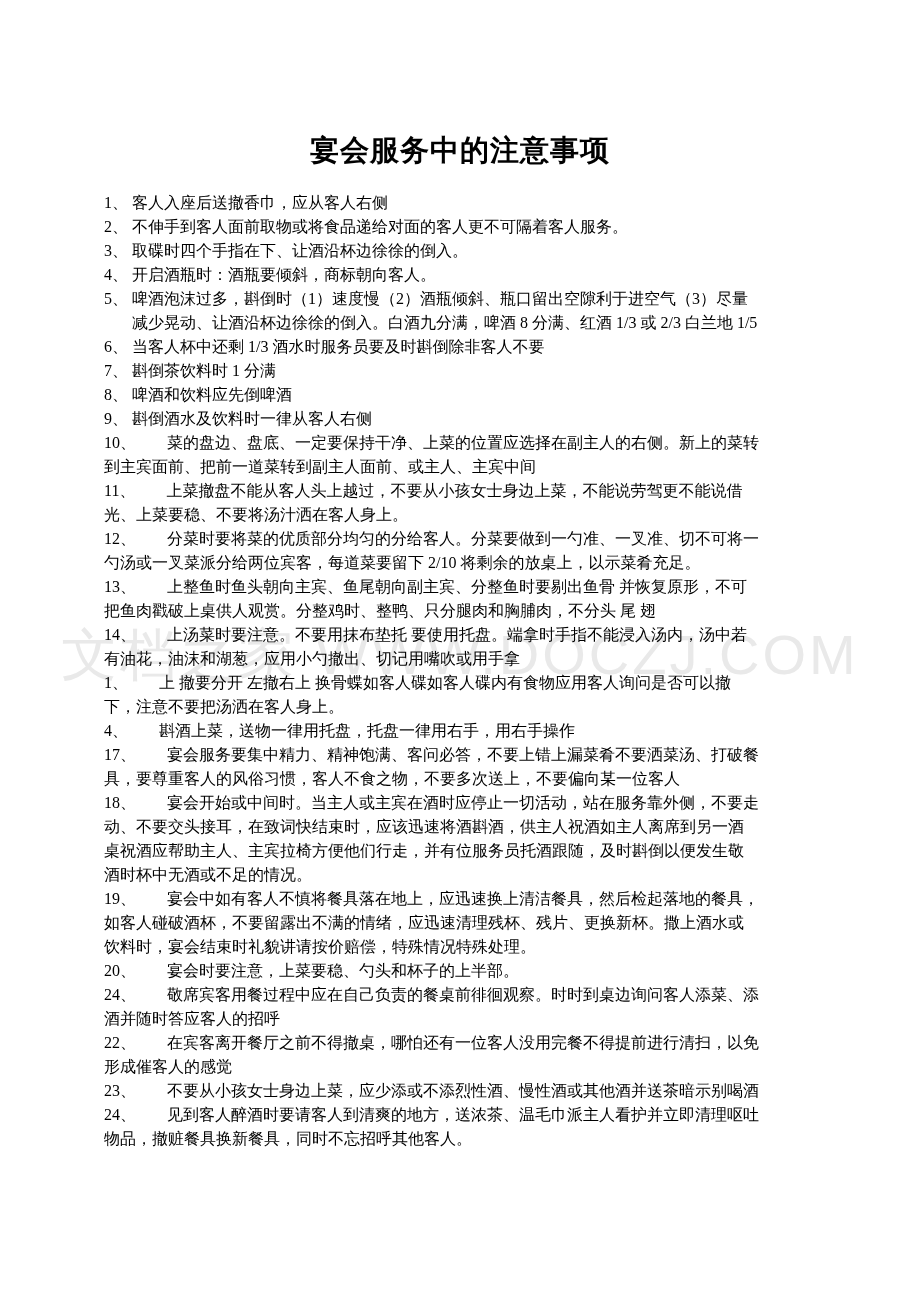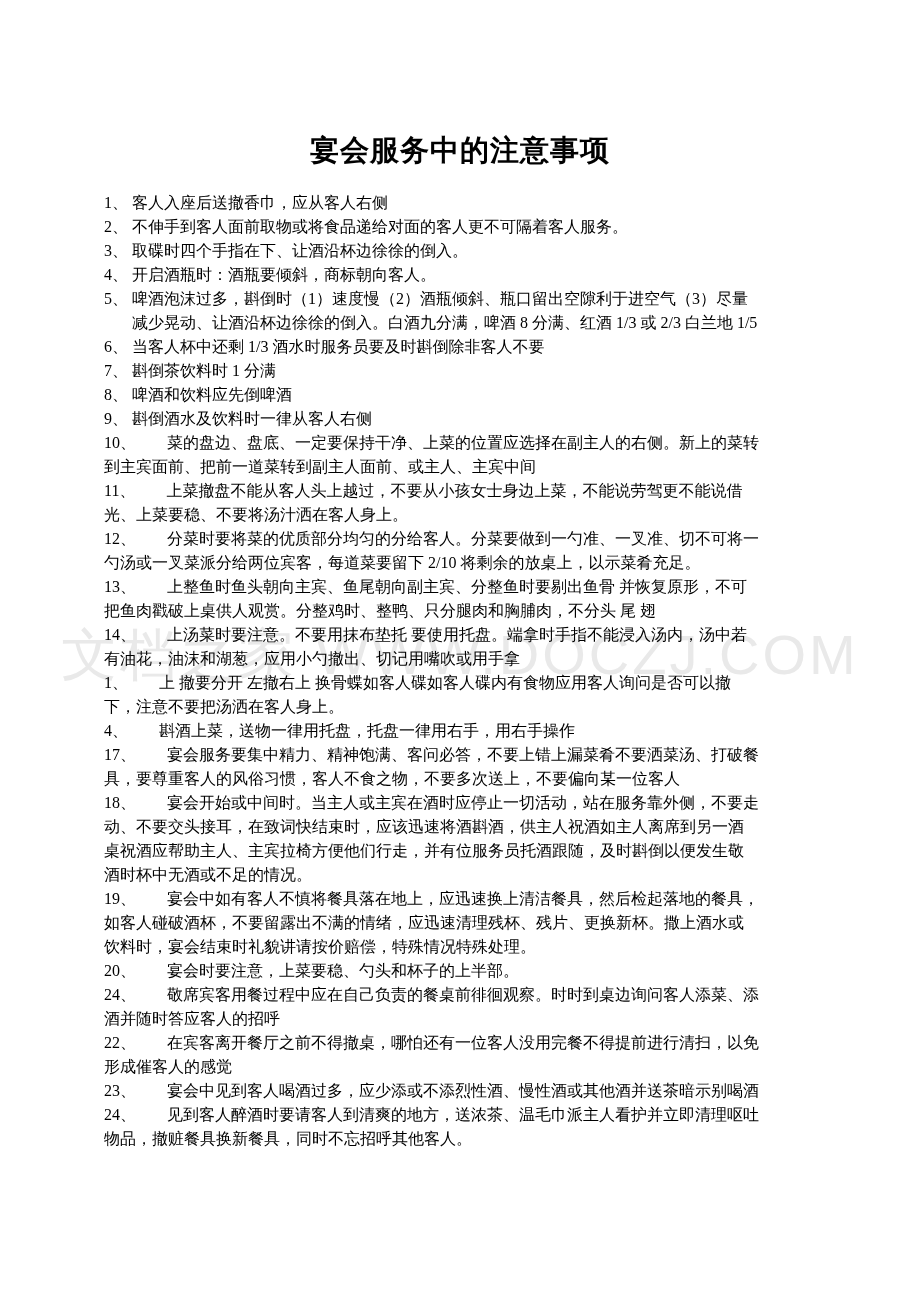--- a/index.html
+++ b/index.html
@@ -80,16 +80,16 @@
       <div class="item tab"><span class="num">13、</span><span class="txt">上整鱼时鱼头朝向主宾、鱼尾朝向副主宾、分整鱼时要剔出鱼骨 并恢复原形，不可把鱼肉戳破上桌供人观赏。分整鸡时、整鸭、只分腿肉和胸脯肉，不分头 尾 翅</span></div>
       <div class="item tab"><span class="num">14、</span><span class="txt">上汤菜时要注意。不要用抹布垫托 要使用托盘。端拿时手指不能浸入汤内，汤中若有油花，油沫和湖葱，应用小勺撤出、切记用嘴吹或用手拿</span></div>
       <div class="item tab"><span class="num">1、</span><span class="txt">上 撤要分开 左撤右上 换骨蝶如客人碟如客人碟内有食物应用客人询问是否可以撤下，注意不要把汤洒在客人身上。</span></div>
       <div class="item tab"><span class="num">4、</span><span class="txt">斟酒上菜，送物一律用托盘，托盘一律用右手，用右手操作</span></div>
       <div class="item tab"><span class="num">17、</span><span class="txt">宴会服务要集中精力、精神饱满、客问必答，不要上错上漏菜肴不要洒菜汤、打破餐具，要尊重客人的风俗习惯，客人不食之物，不要多次送上，不要偏向某一位客人</span></div>
       <div class="item tab"><span class="num">18、</span><span class="txt">宴会开始或中间时。当主人或主宾在酒时应停止一切活动，站在服务靠外侧，不要走动、不要交头接耳，在致词快结束时，应该迅速将酒斟酒，供主人祝酒如主人离席到另一酒桌祝酒应帮助主人、主宾拉椅方便他们行走，并有位服务员托酒跟随，及时斟倒以便发生敬酒时杯中无酒或不足的情况。</span></div>
       <div class="item tab"><span class="num">19、</span><span class="txt">宴会中如有客人不慎将餐具落在地上，应迅速换上清洁餐具，然后检起落地的餐具，如客人碰破酒杯，不要留露出不满的情绪，应迅速清理残杯、残片、更换新杯。撒上酒水或饮料时，宴会结束时礼貌讲请按价赔偿，特殊情况特殊处理。</span></div>
       <div class="item tab"><span class="num">20、</span><span class="txt">宴会时要注意，上菜要稳、勺头和杯子的上半部。</span></div>
       <div class="item tab"><span class="num">24、</span><span class="txt">敬席宾客用餐过程中应在自己负责的餐桌前徘徊观察。时时到桌边询问客人添菜、添酒并随时答应客人的招呼</span></div>
       <div class="item tab"><span class="num">22、</span><span class="txt">在宾客离开餐厅之前不得撤桌，哪怕还有一位客人没用完餐不得提前进行清扫，以免形成催客人的感觉</span></div>
-      <div class="item tab"><span class="num">23、</span><span class="txt">宴会中见到客人喝酒过多，应少添或不添烈性酒、慢性酒或其他酒并送茶暗示别喝酒</span></div>
+      <div class="item tab"><span class="num">23、</span><span class="txt">不要从小孩女士身边上菜，应少添或不添烈性酒、慢性酒或其他酒并送茶暗示别喝酒</span></div>
       <div class="item tab"><span class="num">24、</span><span class="txt">见到客人醉酒时要请客人到清爽的地方，送浓茶、温毛巾派主人看护并立即清理呕吐物品，撤赃餐具换新餐具，同时不忘招呼其他客人。</span></div>
     </div>
 </div>
 
 </body></html>

